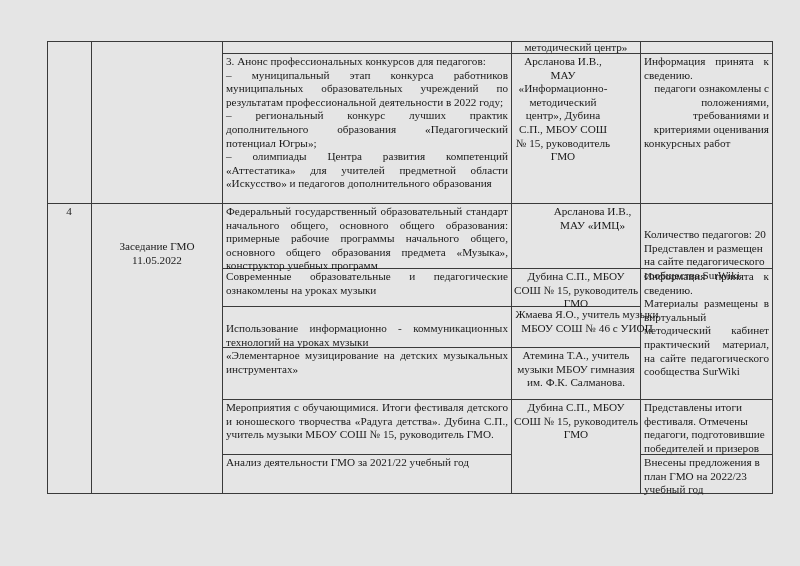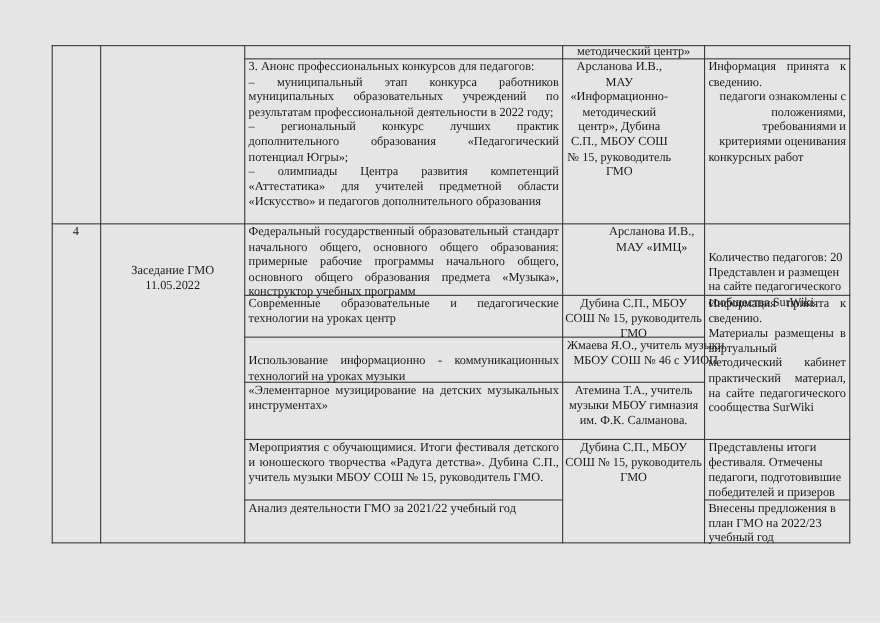--- a/index.html
+++ b/index.html
@@ -70,21 +70,21 @@
     <span>Федеральный государственный образовательный стандарт начального общего, основного общего образования: примерные рабочие программы начального общего, основного общего образования предмета «Музыка», конструктор учебных программ</span>
   </div>
   <div class="cell center" style="left:513px;top:205px;width:126px;padding-left:33px;">
     <span>Арсланова И.В., МАУ «ИМЦ»</span>
   </div>
   <div class="cell left" style="left:644px;top:205px;width:127px;margin-top:23px;">
     <span>Количество педагогов: 20 Представлен и размещен на сайте педагогического сообщества SurWiki</span>
   </div>
 
   <div class="cell just" style="left:226px;top:270px;width:282px;">
-    <span>Современные образовательные и педагогические технологии на уроках центр</span>
+    <span>Современные образовательные и педагогические ознакомлены на уроках музыки</span>
   </div>
   <div class="cell center" style="left:513px;top:270px;width:126px;">
     <span>Дубина С.П., МБОУ СОШ № 15, руководитель ГМО</span>
   </div>
   <div class="cell just" style="left:644px;top:270px;width:125px;">
     <span class="para">Информация принята к сведению.</span>
     <span class="para">Материалы размещены в виртуальный методический кабинет практический материал, на сайте педагогического сообщества SurWiki</span>
   </div>
 
   <div class="cell just" style="left:226px;top:308px;width:282px;margin-top:14px;">

